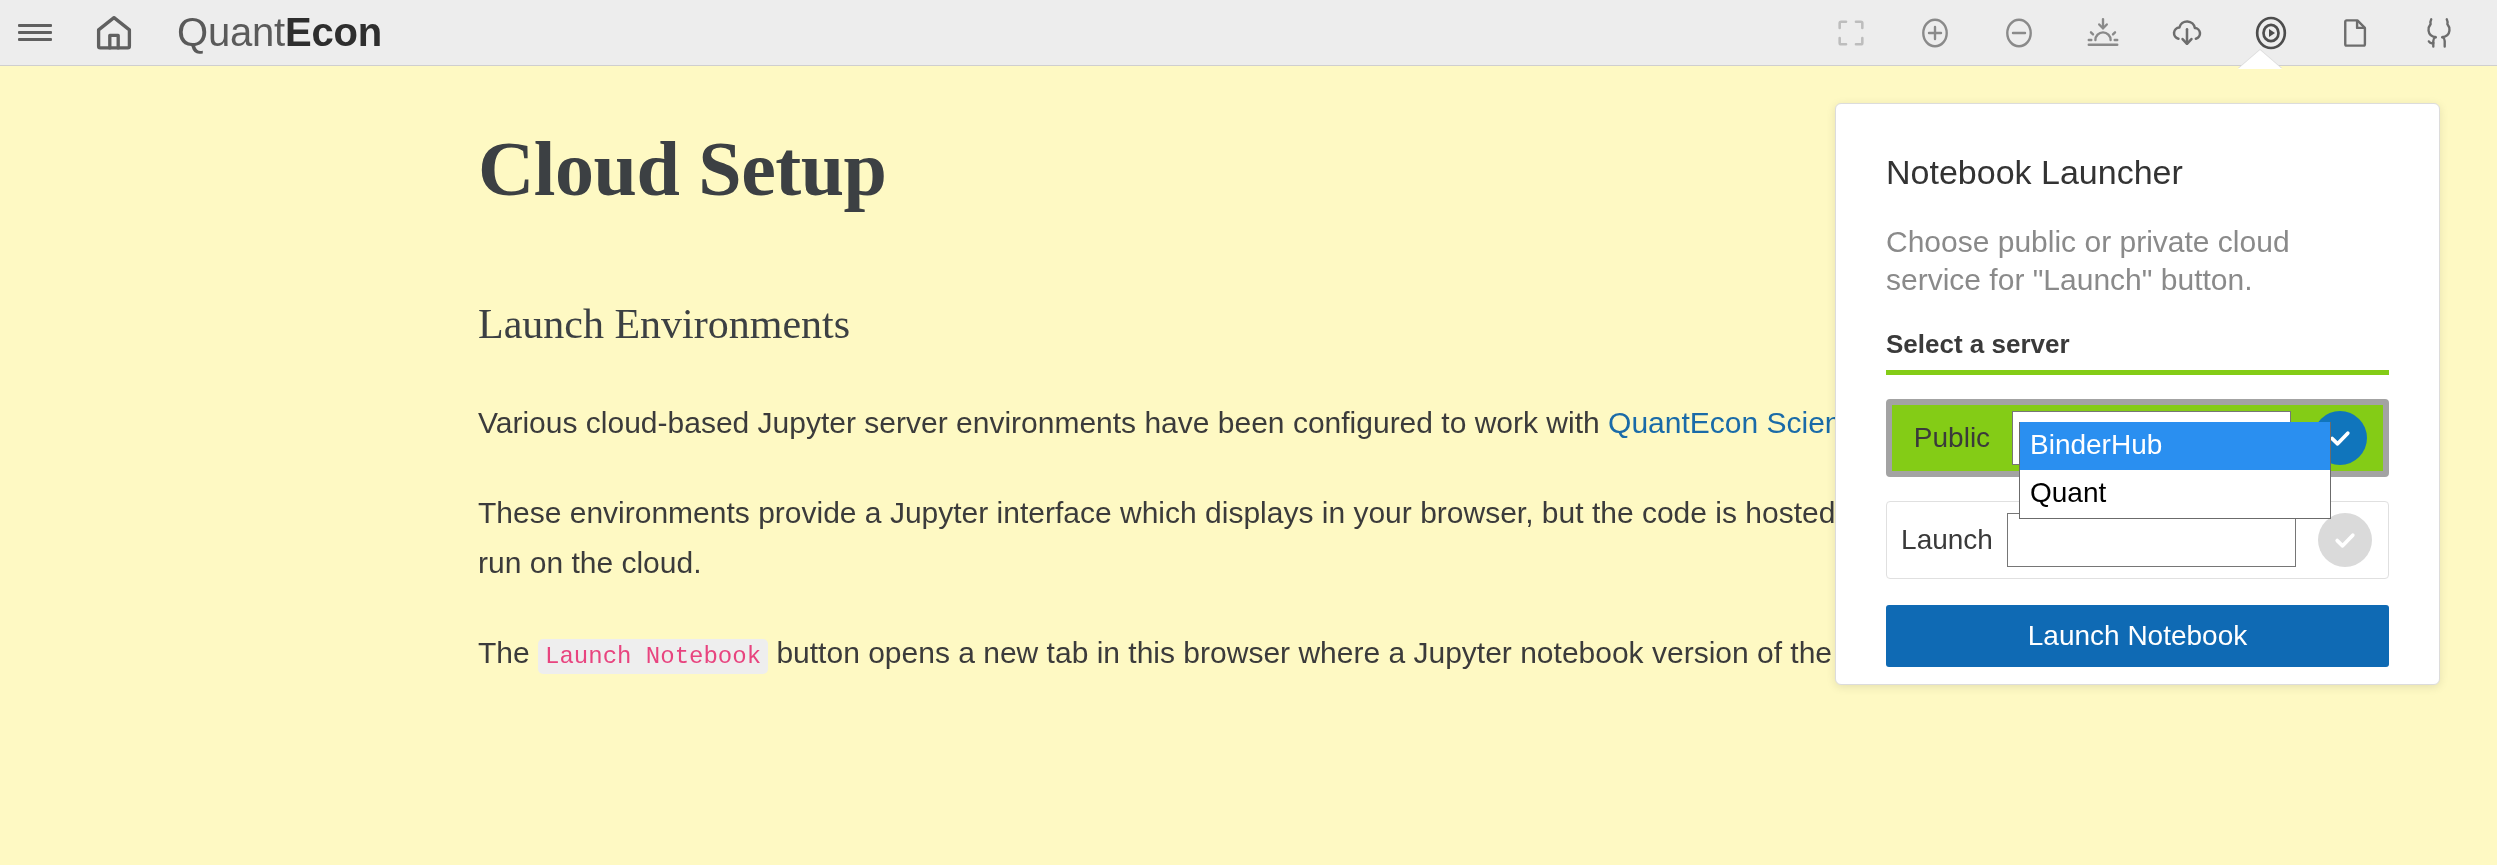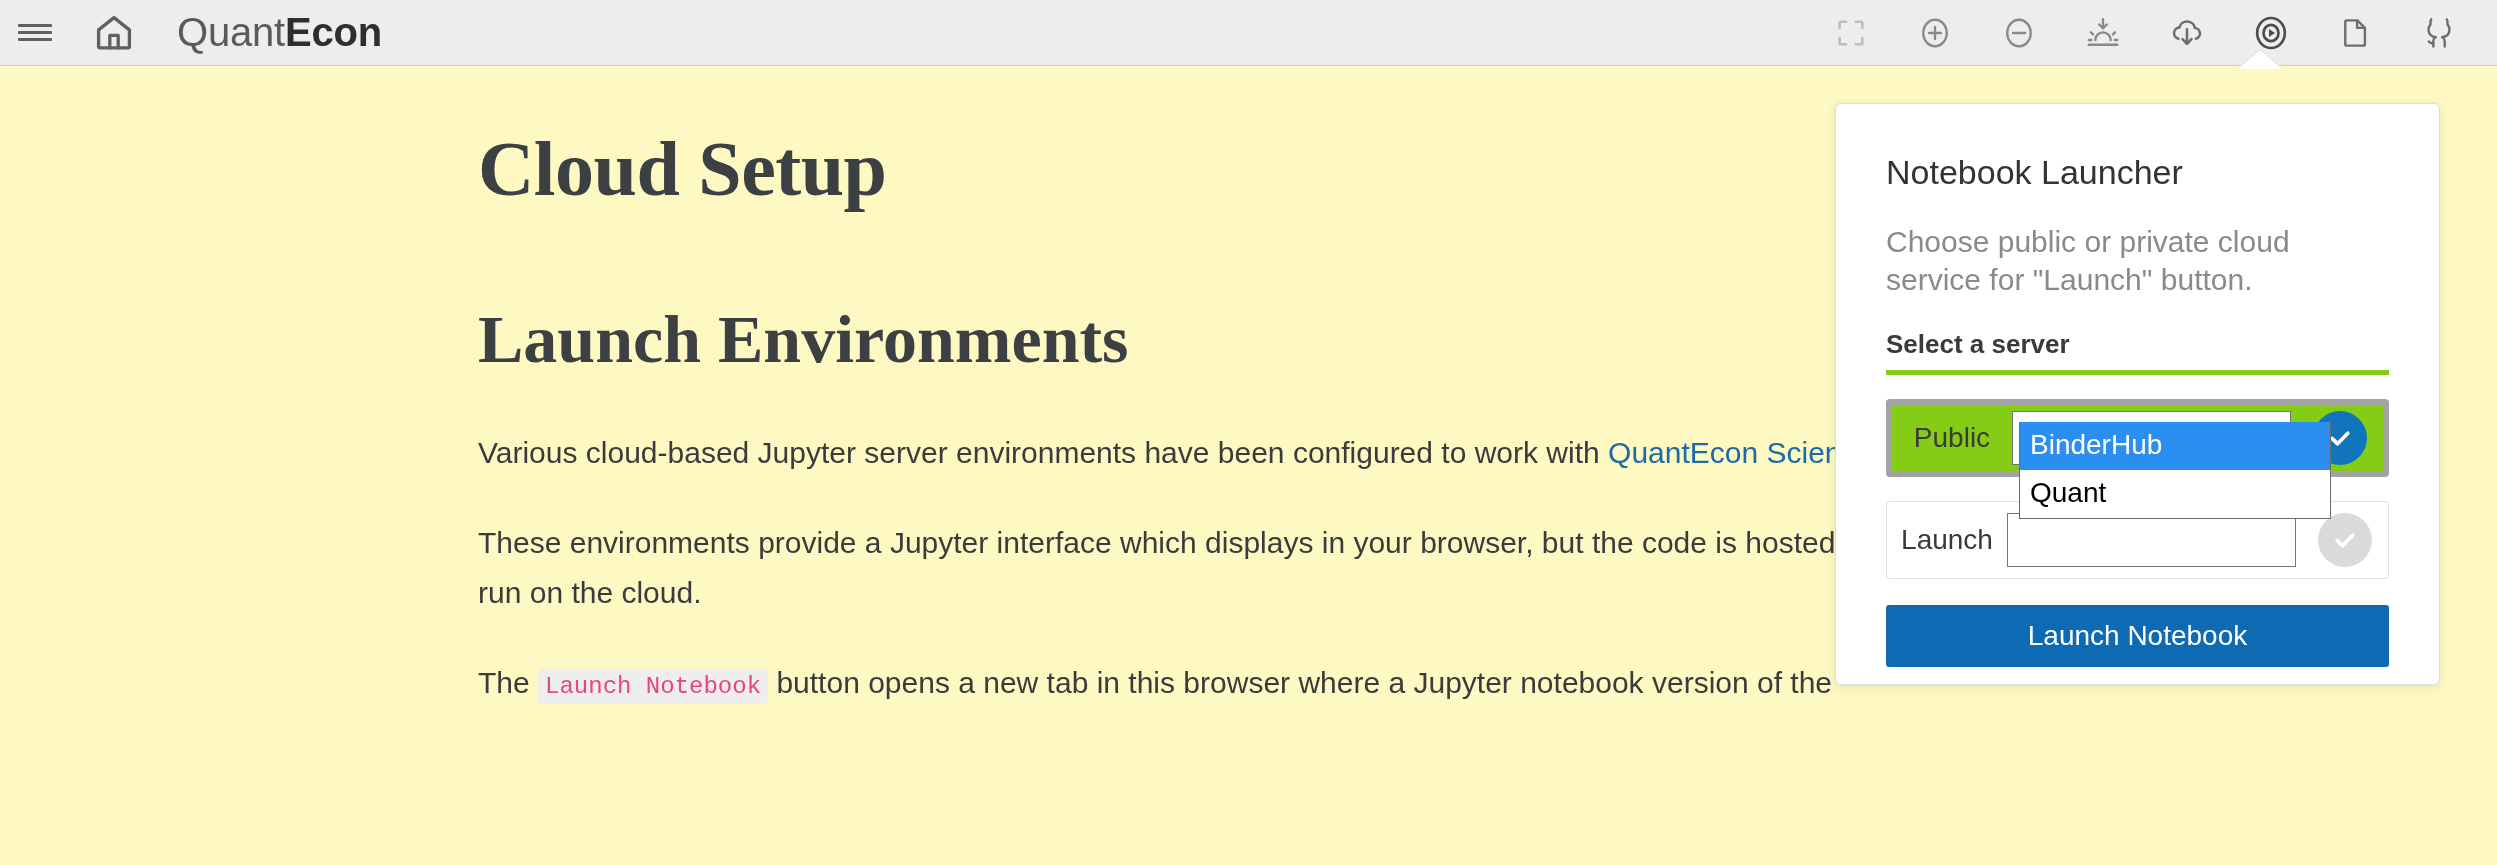--- a/index.html
+++ b/index.html
@@ -102,22 +102,22 @@
     font-family: "Liberation Serif", serif;
     font-weight: 700;
     font-size: 78px;
     color: #3c4043;
     margin: 60px 0 0 0;
     line-height: 1.1;
     letter-spacing: -0.5px;
   }
   h2.section-title {
     font-family: "Liberation Serif", serif;
-    font-weight: 700;
-    font-size: 68px;
+    font-weight: 400;
+    font-size: 42px;
     color: #3c4043;
     margin: 88px 0 0 0;
     line-height: 1.15;
   }
   p.para {
     font-size: 30px;
     line-height: 50px;
     color: #3b3b3b;
     margin: 40px 0 0 0;
     font-family: "Liberation Sans", sans-serif;

